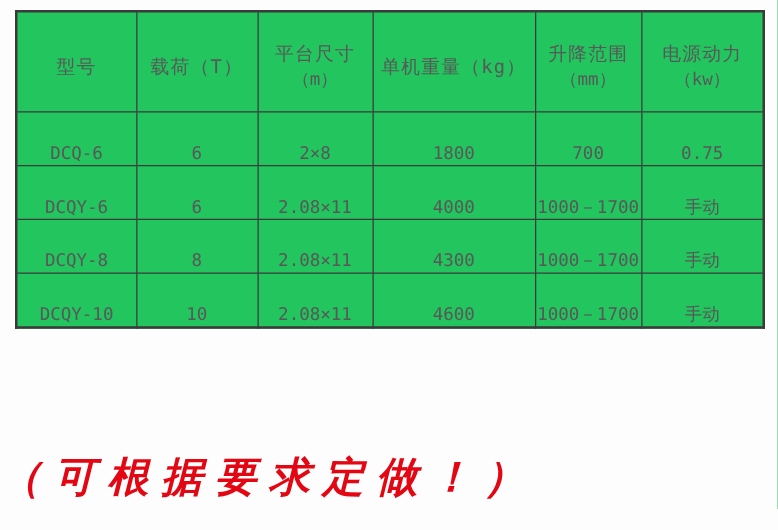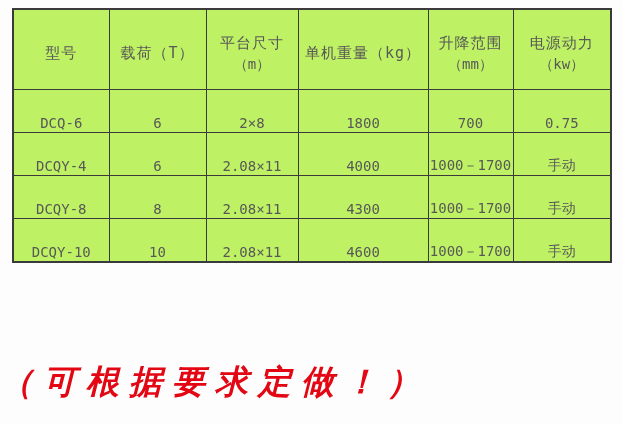--- a/index.html
+++ b/index.html
@@ -14,21 +14,21 @@
     font-family: "DejaVu Sans Mono", "Liberation Mono", monospace;
     overflow: hidden;
   }
   table.spec-table {
     position: absolute;
     left: 12px;
     top: 8px;
     width: 598px;
     border-collapse: collapse;
     table-layout: fixed;
-    background: #bef264;
+    background: #22c55e;
     border: 2px solid #3a3a3a;
   }
   table.spec-table th,
   table.spec-table td {
     border: 1px solid #3a3a3a;
     text-align: center;
     vertical-align: middle;
     color: #585858;
     font-weight: normal;
     padding: 0;
@@ -117,21 +117,21 @@
   <tbody>
     <tr>
       <td>DCQ-6</td>
       <td>6</td>
       <td>2×8</td>
       <td>1800</td>
       <td>700</td>
       <td>0.75</td>
     </tr>
     <tr>
-      <td>DCQY-4</td>
+      <td>DCQY-6</td>
       <td>6</td>
       <td>2.08×11</td>
       <td>4000</td>
       <td>1000－1700</td>
       <td>手动</td>
     </tr>
     <tr>
       <td>DCQY-8</td>
       <td>8</td>
       <td>2.08×11</td>

